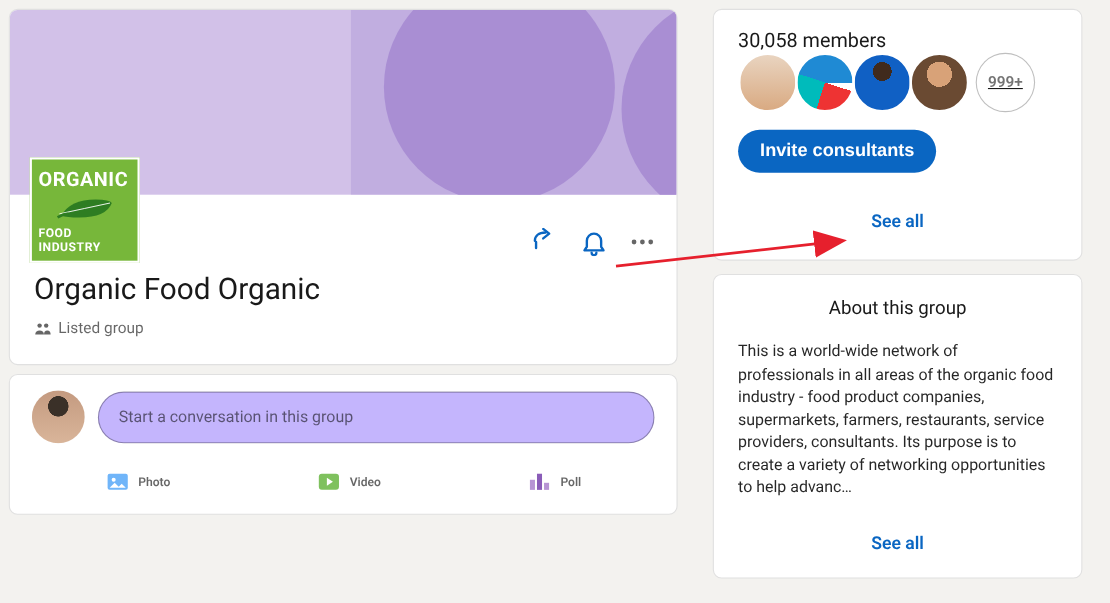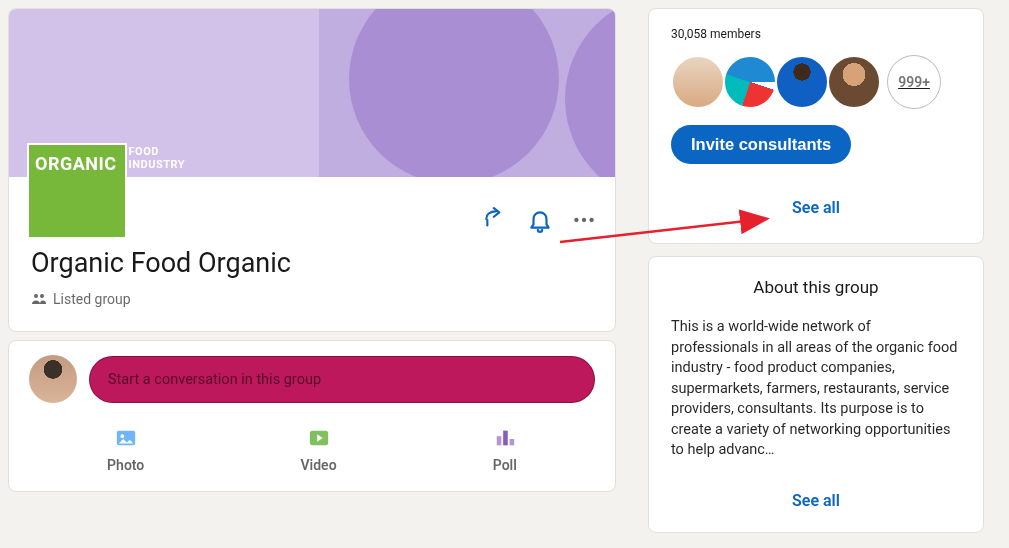--- a/index.html
+++ b/index.html
@@ -19,59 +19,59 @@
 
   
   .cover { height:168px; background:#d2c1e8; position:relative; overflow:hidden; }
   .cover .band { position:absolute; left:310px; top:0; width:400px; height:100%; background:#c1aee0; }
   .cover .circ1 { position:absolute; left:340px; top:-35px; width:210px; height:210px; border-radius:50%; background:#a98ed3; }
   .cover .circ2 { position:absolute; left:556px; top:-15px; width:210px; height:210px; border-radius:50%; background:#a98ed3; }
 
   .logo {
     position:absolute; left:18px; top:134px; width:100px; height:96px;
     background:#77b73a; border:2px solid #fff;
-    display:flex; flex-direction:row; justify-content:space-between;
+    display:flex; flex-direction:column; justify-content:space-between;
     font-weight:700; color:#fff;
   }
   .logo-top { font-size:18px; letter-spacing:.5px; padding:8px 6px 0; }
   .logo-leaf { margin:4px auto; }
   .logo-bottom { font-size:11px; font-weight:700; letter-spacing:.5px; padding:0 6px 6px; }
 
   .header-actions { position:absolute; right:18px; top:198px; display:flex; gap:18px; align-items:center; }
   .icon-btn { cursor:pointer; color:#0a66c2; display:flex; align-items:center; justify-content:center; }
   .icon-btn.muted { color:rgba(0,0,0,.6); }
   .header-body { padding:70px 22px 24px; }
   .group-title { font-size:27px; font-weight:400; margin-bottom:12px; }
   .meta { display:flex; align-items:center; gap:6px; color:rgba(0,0,0,.6); font-size:14px; }
 
   
   .post-card { padding:14px 20px 10px; }
   .post-row { display:flex; align-items:center; gap:12px; }
   .avatar { width:48px; height:48px; border-radius:50%; background:#c8a890; background-image:radial-gradient(circle at 50% 30%, #3a3028 0 22%, transparent 23%), linear-gradient(#c49a80,#d9b59a); }
   .post-input {
     flex:1; border:1px solid rgba(0,0,0,.3); border-radius:28px;
     padding:14px 18px; font-size:14.5px; color:rgba(0,0,0,.55);
-    cursor:pointer; background:#be185d;
+    cursor:pointer; background:#c4b5fd;
   }
   .post-opts { display:flex; justify-content:space-around; margin-top:16px; }
-  .opt { display:flex; align-items:center; gap:8px; color:rgba(0,0,0,.6); font-size:14px; font-weight:600; cursor:pointer; padding:8px 10px; border-radius:4px;flex-direction:column;}
+  .opt { display:flex; align-items:center; gap:8px; color:rgba(0,0,0,.6); font-size:11px; font-weight:600; cursor:pointer; padding:8px 10px; border-radius:4px;}
   .opt svg { flex-shrink:0; }
 
   
   .chips { display:flex; gap:8px; padding:4px 6px 0; }
   .chip {
     border:1px solid rgba(0,0,0,.5); border-radius:18px; padding:6px 16px;
     font-size:15px; color:rgba(0,0,0,.65); background:transparent; cursor:pointer;
     font-weight:500;
   }
   .chip.active { background:#01754f; color:#fff; border-color:#01754f; padding:6px 12px; font-weight:600;}
 
   
   .members { padding:18px 22px 22px; }
-  .members-count { font-size:12px; color:rgba(0,0,0,.9); margin-bottom:14px; }
+  .members-count { font-size:18px; color:rgba(0,0,0,.9); }
   .faces { display:flex; gap:2px; align-items:center; margin-bottom:16px;text-decoration:underline;}
   .face { width:54px; height:54px; border-radius:50%; border:2px solid #fff; margin-left:-4px;}
   .face:first-child{ margin-left:0;}
   .f1 { background:linear-gradient(#e9d4c0,#d9aa82);}
   .f2 { background:conic-gradient(#1f8ad4 0 25%, #fff 0 30%, #e33 0 55%, #0bb 0 80%, #1f8ad4 0);}
   .f3 { background:radial-gradient(circle at 50% 30%, #402a1d 0 20%, #1060c4 20% 100%);}
   .f4 { background:radial-gradient(circle at 50% 35%, #d8a278 0 28%, #6a4a32 28% 100%);}
   .f5 { background:#fff; border:1px solid rgba(0,0,0,.25); color:rgba(0,0,0,.55); font-size:14px; font-weight:600; display:flex; align-items:center; justify-content:center; margin-left:4px;}
   .invite-btn {
     background:#0a66c2; color:#fff; border:none; padding:10px 20px;

